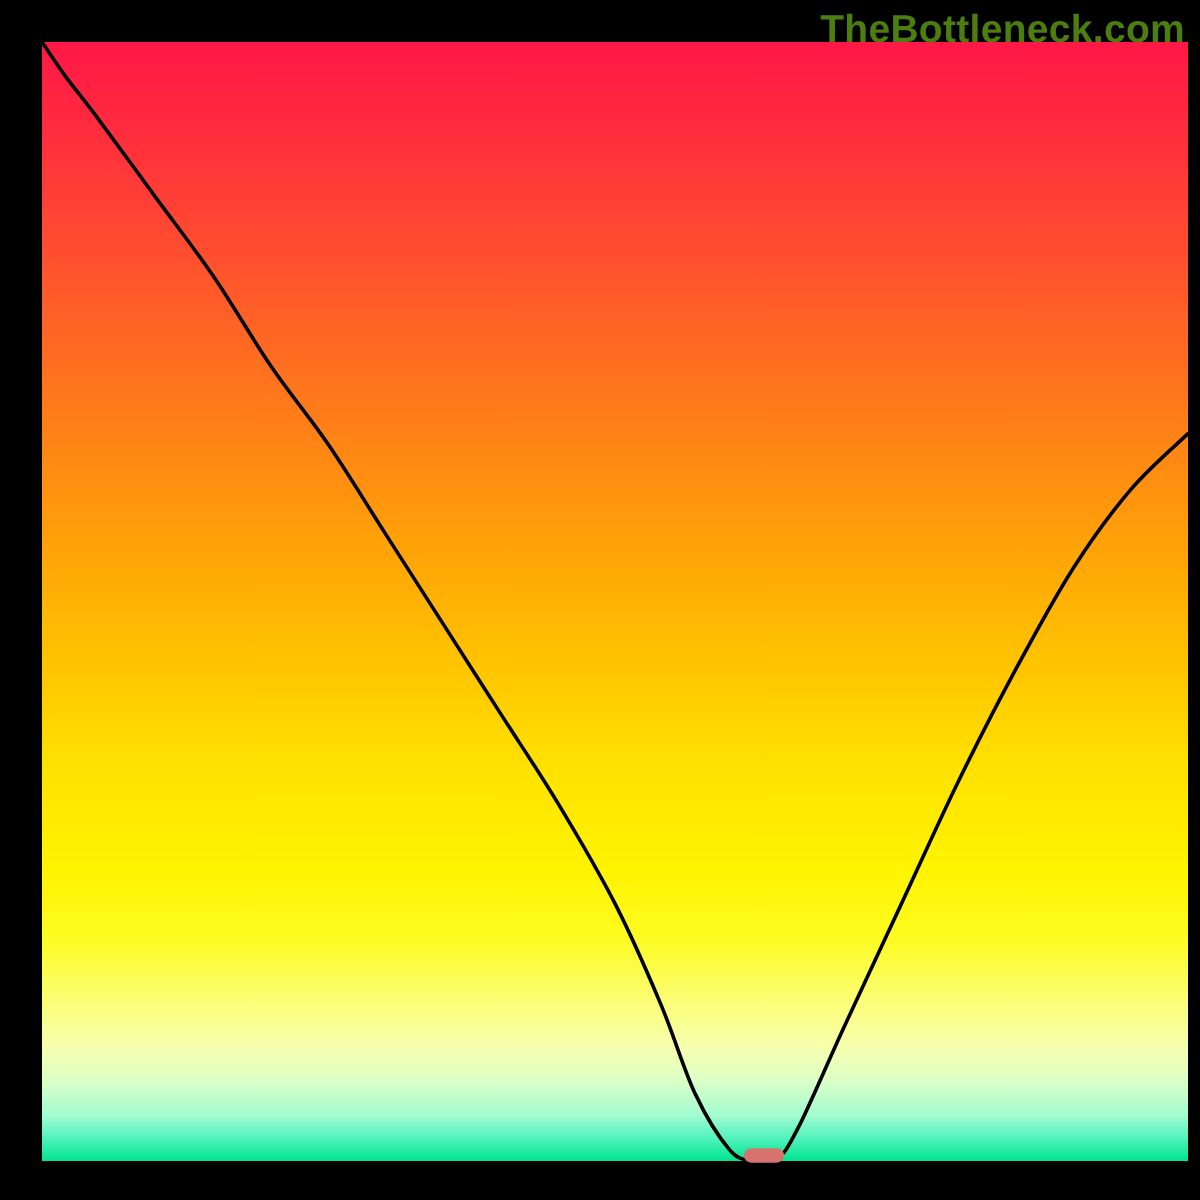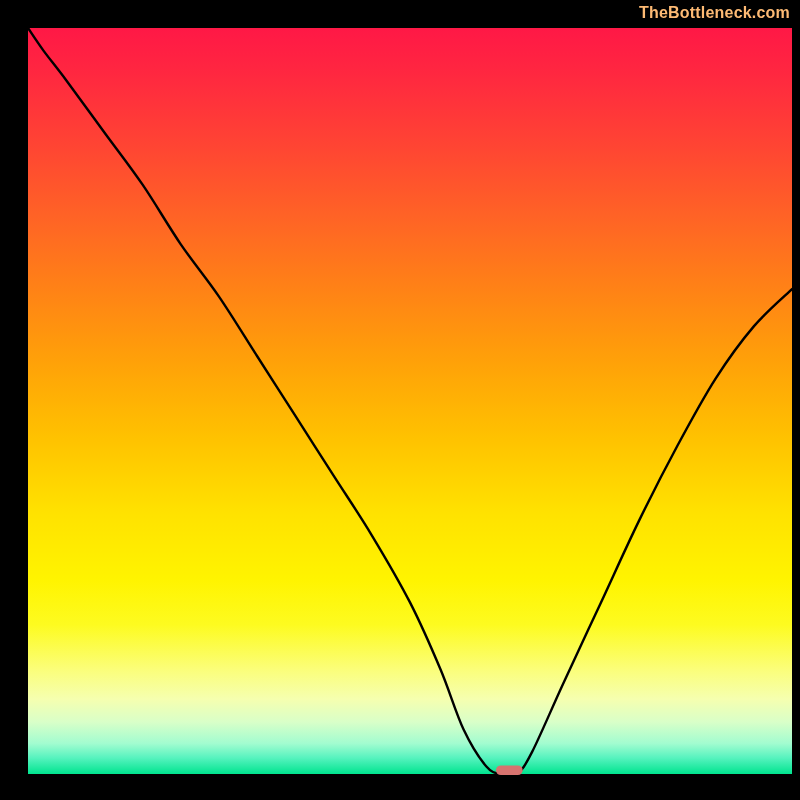--- a/index.html
+++ b/index.html
@@ -13,22 +13,22 @@
   }
   .container {
     position: relative;
     width: 800px;
     height: 800px;
   }
   .watermark {
     position: absolute;
     top: 4px;
     right: 10px;
-    color: #fdba74;
-    font-size: 16px;
+    color: #4d7c0f;
+    font-size: 26px;
     font-weight: bold;
     letter-spacing: 0.2px;
     z-index: 100;
   }
   svg {
     display: block;
   }
 </style>
 </head>
 <body>

